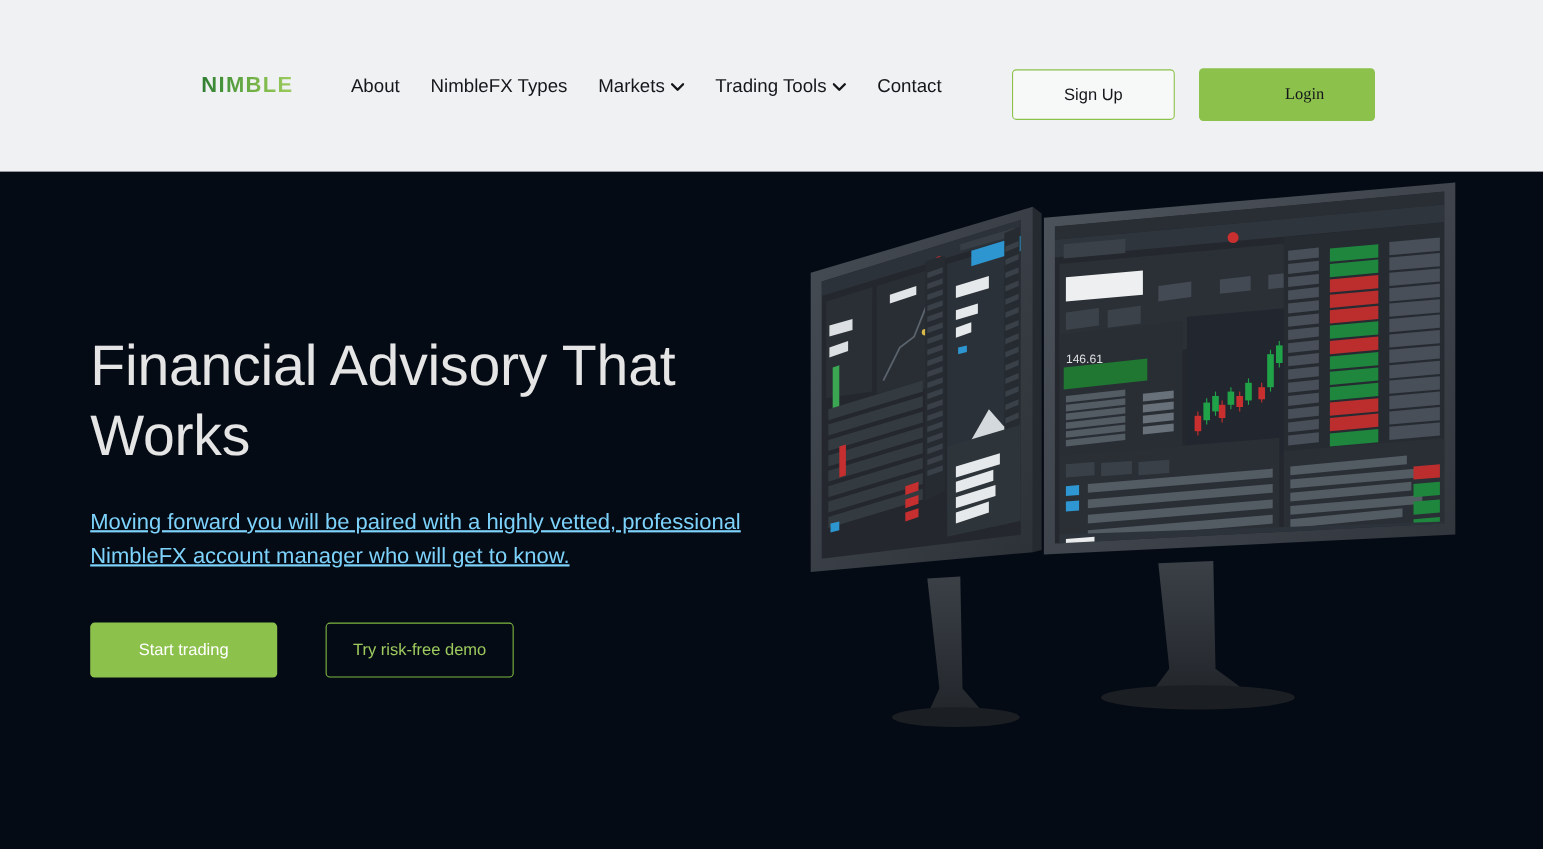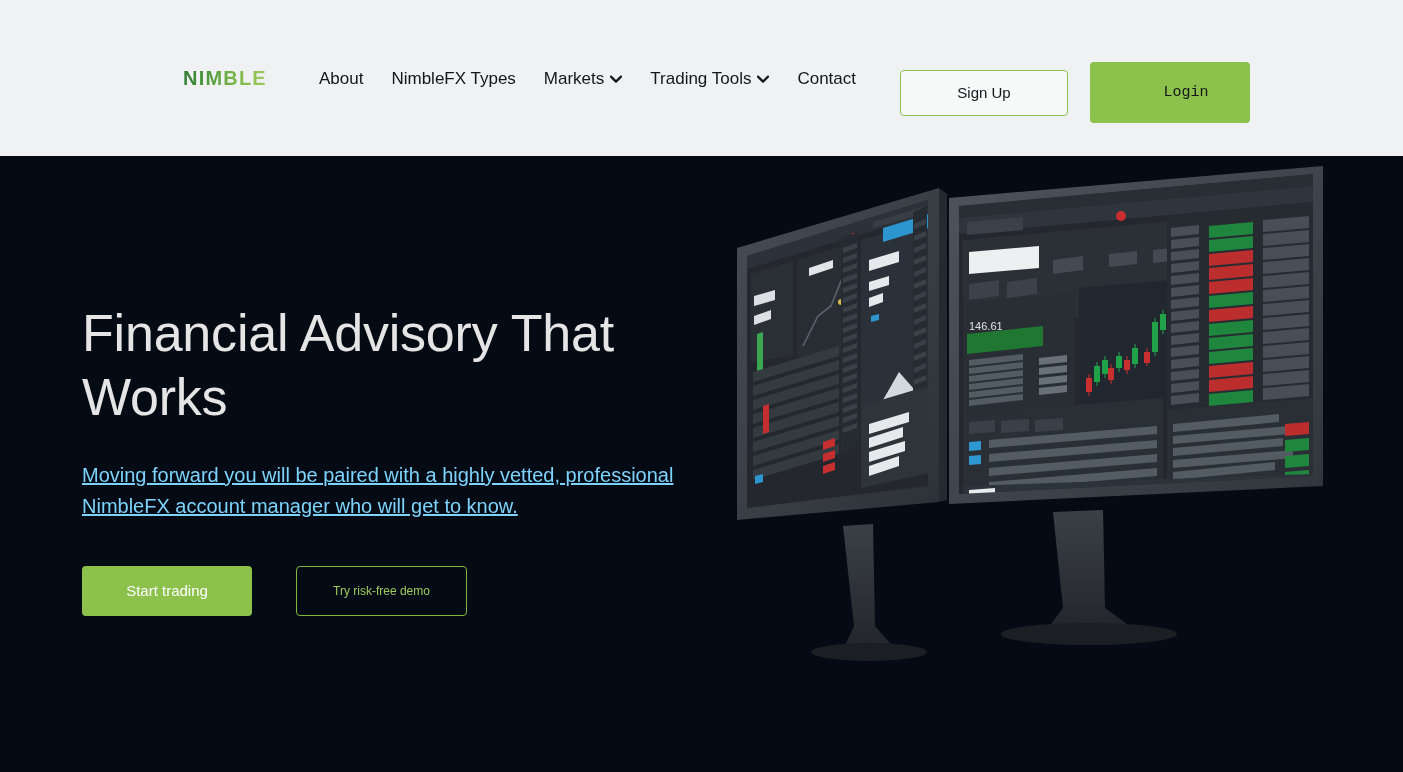--- a/index.html
+++ b/index.html
@@ -90,42 +90,42 @@
 
   .header-actions {
     position: absolute;
     right: 153px;
     top: 62px;
     display: flex;
     align-items: center;
     gap: 22px;
   }
   .btn-signup {
-    width: 168px;
+    width: 148px;
     height: 46px;
     border: 1.6px solid #8cc14c;
     border-radius: 4px;
     background: #f7f8f8;
     color: #14161a;
     font-size: 15px;
     font-family: "Liberation Sans", sans-serif;
     cursor: pointer;
     display: flex;
     align-items: center;
     justify-content: center;
   }
   .btn-login {
     width: 160px;
-    height: 61px;
+    height: 48px;
     border: none;
     border-radius: 4px;
     background: #8cc14c;
     color: #14161a;
     font-size: 15px;
-    font-family: Liberation Mono, monospace;
+    font-family: Liberation Serif, serif;
     cursor: pointer;
     display: flex;
     align-items: center;
     justify-content: center;
     padding-left: 32px;
   }
 
   
   .hero {
     position: absolute;
@@ -179,21 +179,21 @@
     align-items: center;
     justify-content: center;
   }
   .btn-demo {
     width: 171px;
     height: 50px;
     background: transparent;
     color: #9ecb5e;
     border: 1.6px solid #7fb840;
     border-radius: 4px;
-    font-size: 12px;
+    font-size: 15px;
     font-family: "Liberation Sans", sans-serif;
     cursor: pointer;
     display: flex;
     align-items: center;
     justify-content: center;
   }
 
   
   .hero-art {
     position: absolute;

